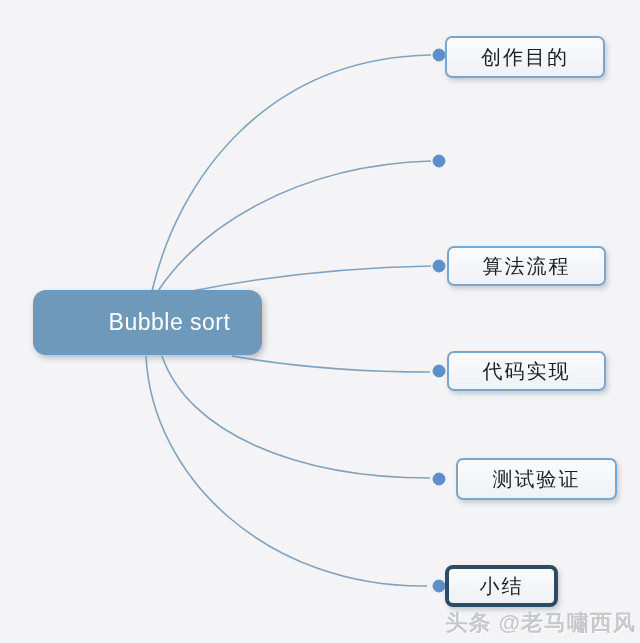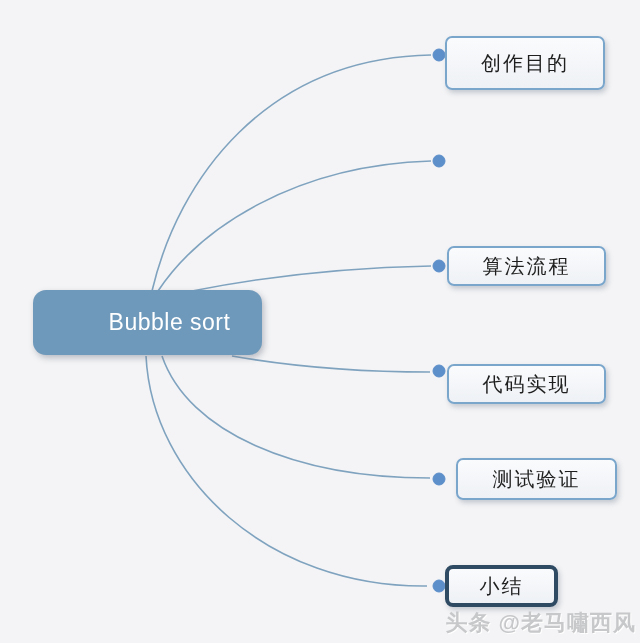--- a/index.html
+++ b/index.html
@@ -50,24 +50,24 @@
     background:linear-gradient(180deg,#fafbfd 0%,#eef1f5 100%);
     color:#1f1f1f;
     font-size:20px;
     letter-spacing:2px;
     box-shadow:2px 3px 5px rgba(140,150,165,0.45);
   }
   .branch-node.selected{
     border:4px solid #2f4a63;
     border-radius:8px;
   }
-  .n1{left:445px;top:36px;width:160px;height:54px;}
+  .n1{left:445px;top:36px;width:160px;height:42px;}
   .n2{left:448px;top:142px;width:114px;height:38px;}
   .n3{left:447px;top:246px;width:159px;height:40px;}
-  .n4{left:447px;top:351px;width:159px;height:40px;margin-top:13px;}
+  .n4{left:447px;top:351px;width:159px;height:40px;}
   .n5{left:456px;top:458px;width:161px;height:42px;}
   .n6{left:445px;top:565px;width:113px;height:42px;}
   .watermark{
     position:absolute;
     right:4px;bottom:5px;
     font-size:22px;
     font-weight:bold;
     color:#c7c8ca;
     text-shadow:1px 1px 0 #ffffff;
     letter-spacing:1px;

